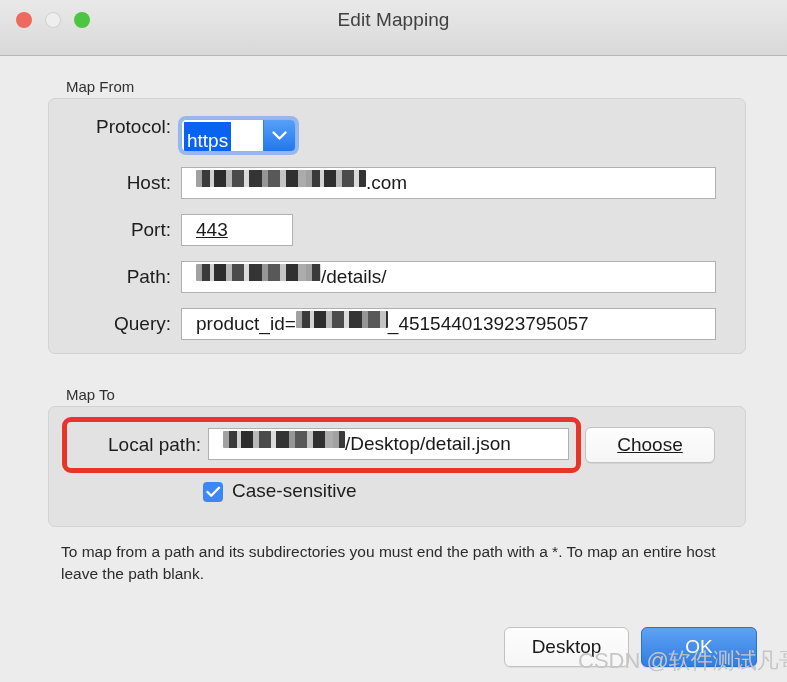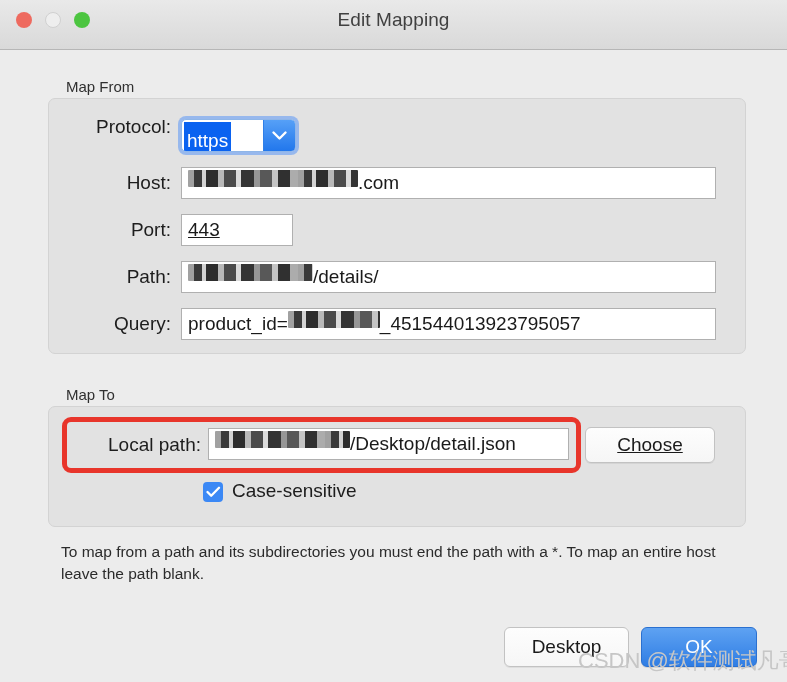--- a/index.html
+++ b/index.html
@@ -17,21 +17,21 @@
     height: 682px;
     background: #ececec;
     overflow: hidden;
   }
 
   
   #titlebar {
     position: absolute;
     left: 0; top: 0;
     width: 787px;
-    height: 50px;
+    height: 56px;
     background: linear-gradient(to bottom, #e9e9e9 0%, #d9d9d9 100%);
     border-bottom: 1px solid #b6b6b6;
     box-sizing: border-box;
   }
   .traffic {
     position: absolute;
     top: 12px;
     width: 16px;
     height: 16px;
     border-radius: 50%;
@@ -72,21 +72,21 @@
     text-align: right;
     white-space: nowrap;
   }
   .textfield {
     position: absolute;
     background: #ffffff;
     border: 1px solid #b0b0b0;
     box-sizing: border-box;
     font-size: 19px;
     color: #1a1a1a;
-    padding: 0 6px;
+    padding: 0 14px;
     line-height: 30px;
     height: 32px;
     overflow: hidden;
     white-space: nowrap;
   }
 
   
   .blur {
     display: inline-block;
     vertical-align: baseline;
@@ -251,21 +251,21 @@
   <div class="field-label" style="left:41px; top:266px; width:130px;">Path:</div>
   <div class="textfield" id="path-field" style="left:181px; top:261px; width:535px;"><span class="blur" style="width:125px;">xxxxxxxxxxxx</span><span>/details/</span></div>
 
   <div class="field-label" style="left:41px; top:313px; width:130px;">Query:</div>
   <div class="textfield" id="query-field" style="left:181px; top:308px; width:535px;"><span>product_id=</span><span class="blur" style="width:92px;">xxxxxxxxx</span><span>_451544013923795057</span></div>
 
   <div class="group-label" style="left:66px; top:386px;">Map To</div>
   <div class="groupbox" style="left:48px; top:406px; width:698px; height:121px;"></div>
 
   <div class="field-label" style="left:41px; top:434px; width:160px;">Local path:</div>
-  <div class="textfield" id="local-path-field" style="left:208px; top:428px; width:361px;"><span class="blur" style="width:135px;">xxxxxxxxxxxxx</span><span>/Desktop/detail.json</span></div>
+  <div class="textfield" id="local-path-field" style="left:208px; top:428px; width:361px;"><span class="blur" style="width:122px;">xxxxxxxxxxxxx</span><span>/Desktop/detail.json</span></div>
 
   <div class="btn btn-default" id="choose-button">Choose</div>
 
   <div id="red-annotation"></div>
 
   <div id="case-sensitive-row">
     <div id="case-sensitive-box">
       <svg width="15" height="13" viewBox="0 0 15 13" aria-hidden="true">
         <path d="M1.5 6 L5.2 9.8 L13 1.8" stroke="#ffffff" stroke-width="2.3" fill="none" stroke-linecap="round" stroke-linejoin="round"></path>
       </svg>

